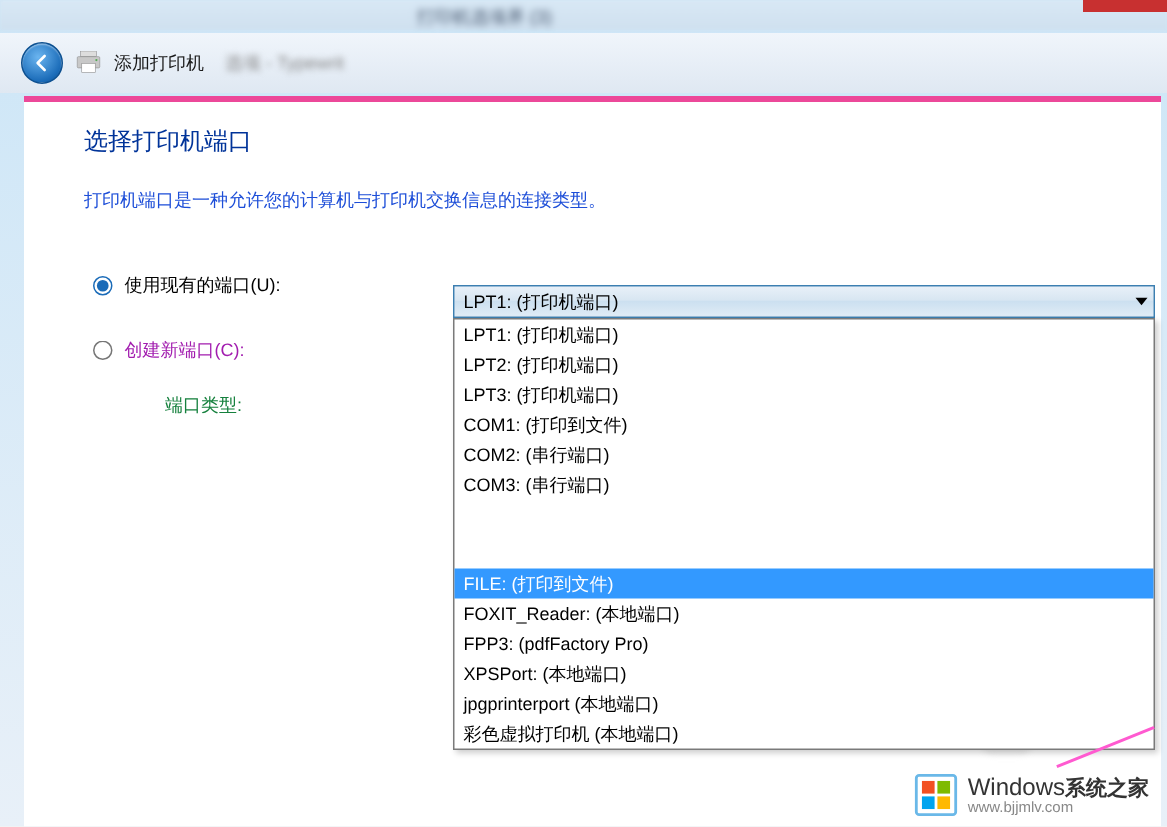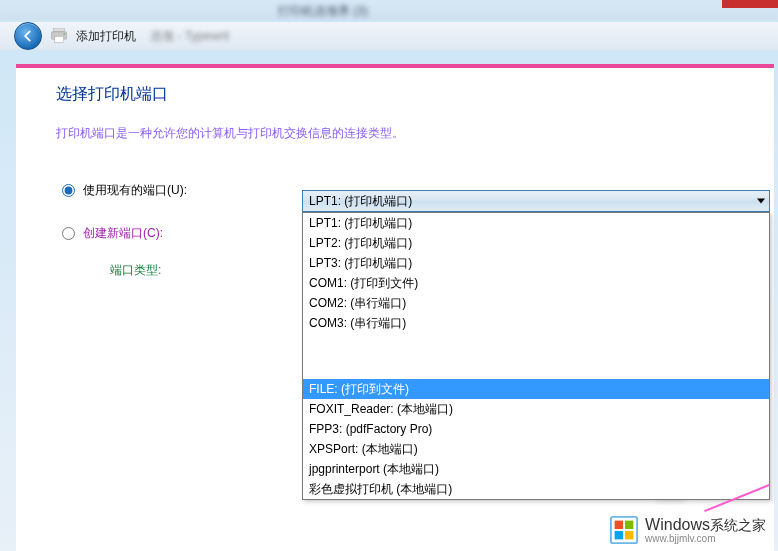--- a/index.html
+++ b/index.html
@@ -29,21 +29,21 @@
       top: 3px;
       left: 278px;
       color: #4a5a70;
       font-size: 12px;
       filter: blur(2px);
     }
     .title-bar {
       position: absolute;
       top: 22px;
       left: 0; right: 0;
-      height: 28px;
+      height: 40px;
       background: linear-gradient(180deg, #f0f5fb 0%, #dfe8f2 100%);
       display: flex;
       align-items: center;
       padding-left: 14px;
       gap: 8px;
     }
     .back-btn {
       width: 28px; height: 28px;
       border-radius: 50%;
       background: radial-gradient(circle at 40% 35%, #6bb5f0 0%, #1a6bb8 70%, #0d4a85 100%);
@@ -78,21 +78,21 @@
       border-top: 4px solid #ec4899;
       padding: 16px 40px 20px 40px;
     }
     .heading {
       color: #003399;
       font-size: 16px;
       font-weight: normal;
       margin-bottom: 20px;
     }
     .desc {
-      color: #8b5cf6;
+      color: #1d4ed8;
       font-size: 12px;
       margin-bottom: 40px;
     }
     .option-row {
       display: flex;
       align-items: center;
       margin-bottom: 26px;
       padding-left: 6px;
     }
     .radio {
@@ -291,17 +291,17 @@
 <div class="watermark">
   <svg class="win-logo" viewBox="0 0 32 32">
     <rect x="2" y="2" width="28" height="28" fill="#fff" stroke="#6ab8e8" stroke-width="2" rx="2"></rect>
     <rect x="6" y="6" width="9" height="9" fill="#f25022"></rect>
     <rect x="17" y="6" width="9" height="9" fill="#7fba00"></rect>
     <rect x="6" y="17" width="9" height="9" fill="#00a4ef"></rect>
     <rect x="17" y="17" width="9" height="9" fill="#ffb900"></rect>
   </svg>
   <div>
     <div class="watermark-text">
-      <span>Windows</span><span style="font-size:14px;">系统之家</span>
+      <span>Windows</span><span style="font-size:14px;font-weight:bold;">系统之家</span>
     </div>
     <div class="watermark-sub">www.bjjmlv.com</div>
   </div>
 </div>
 
 </body></html>

